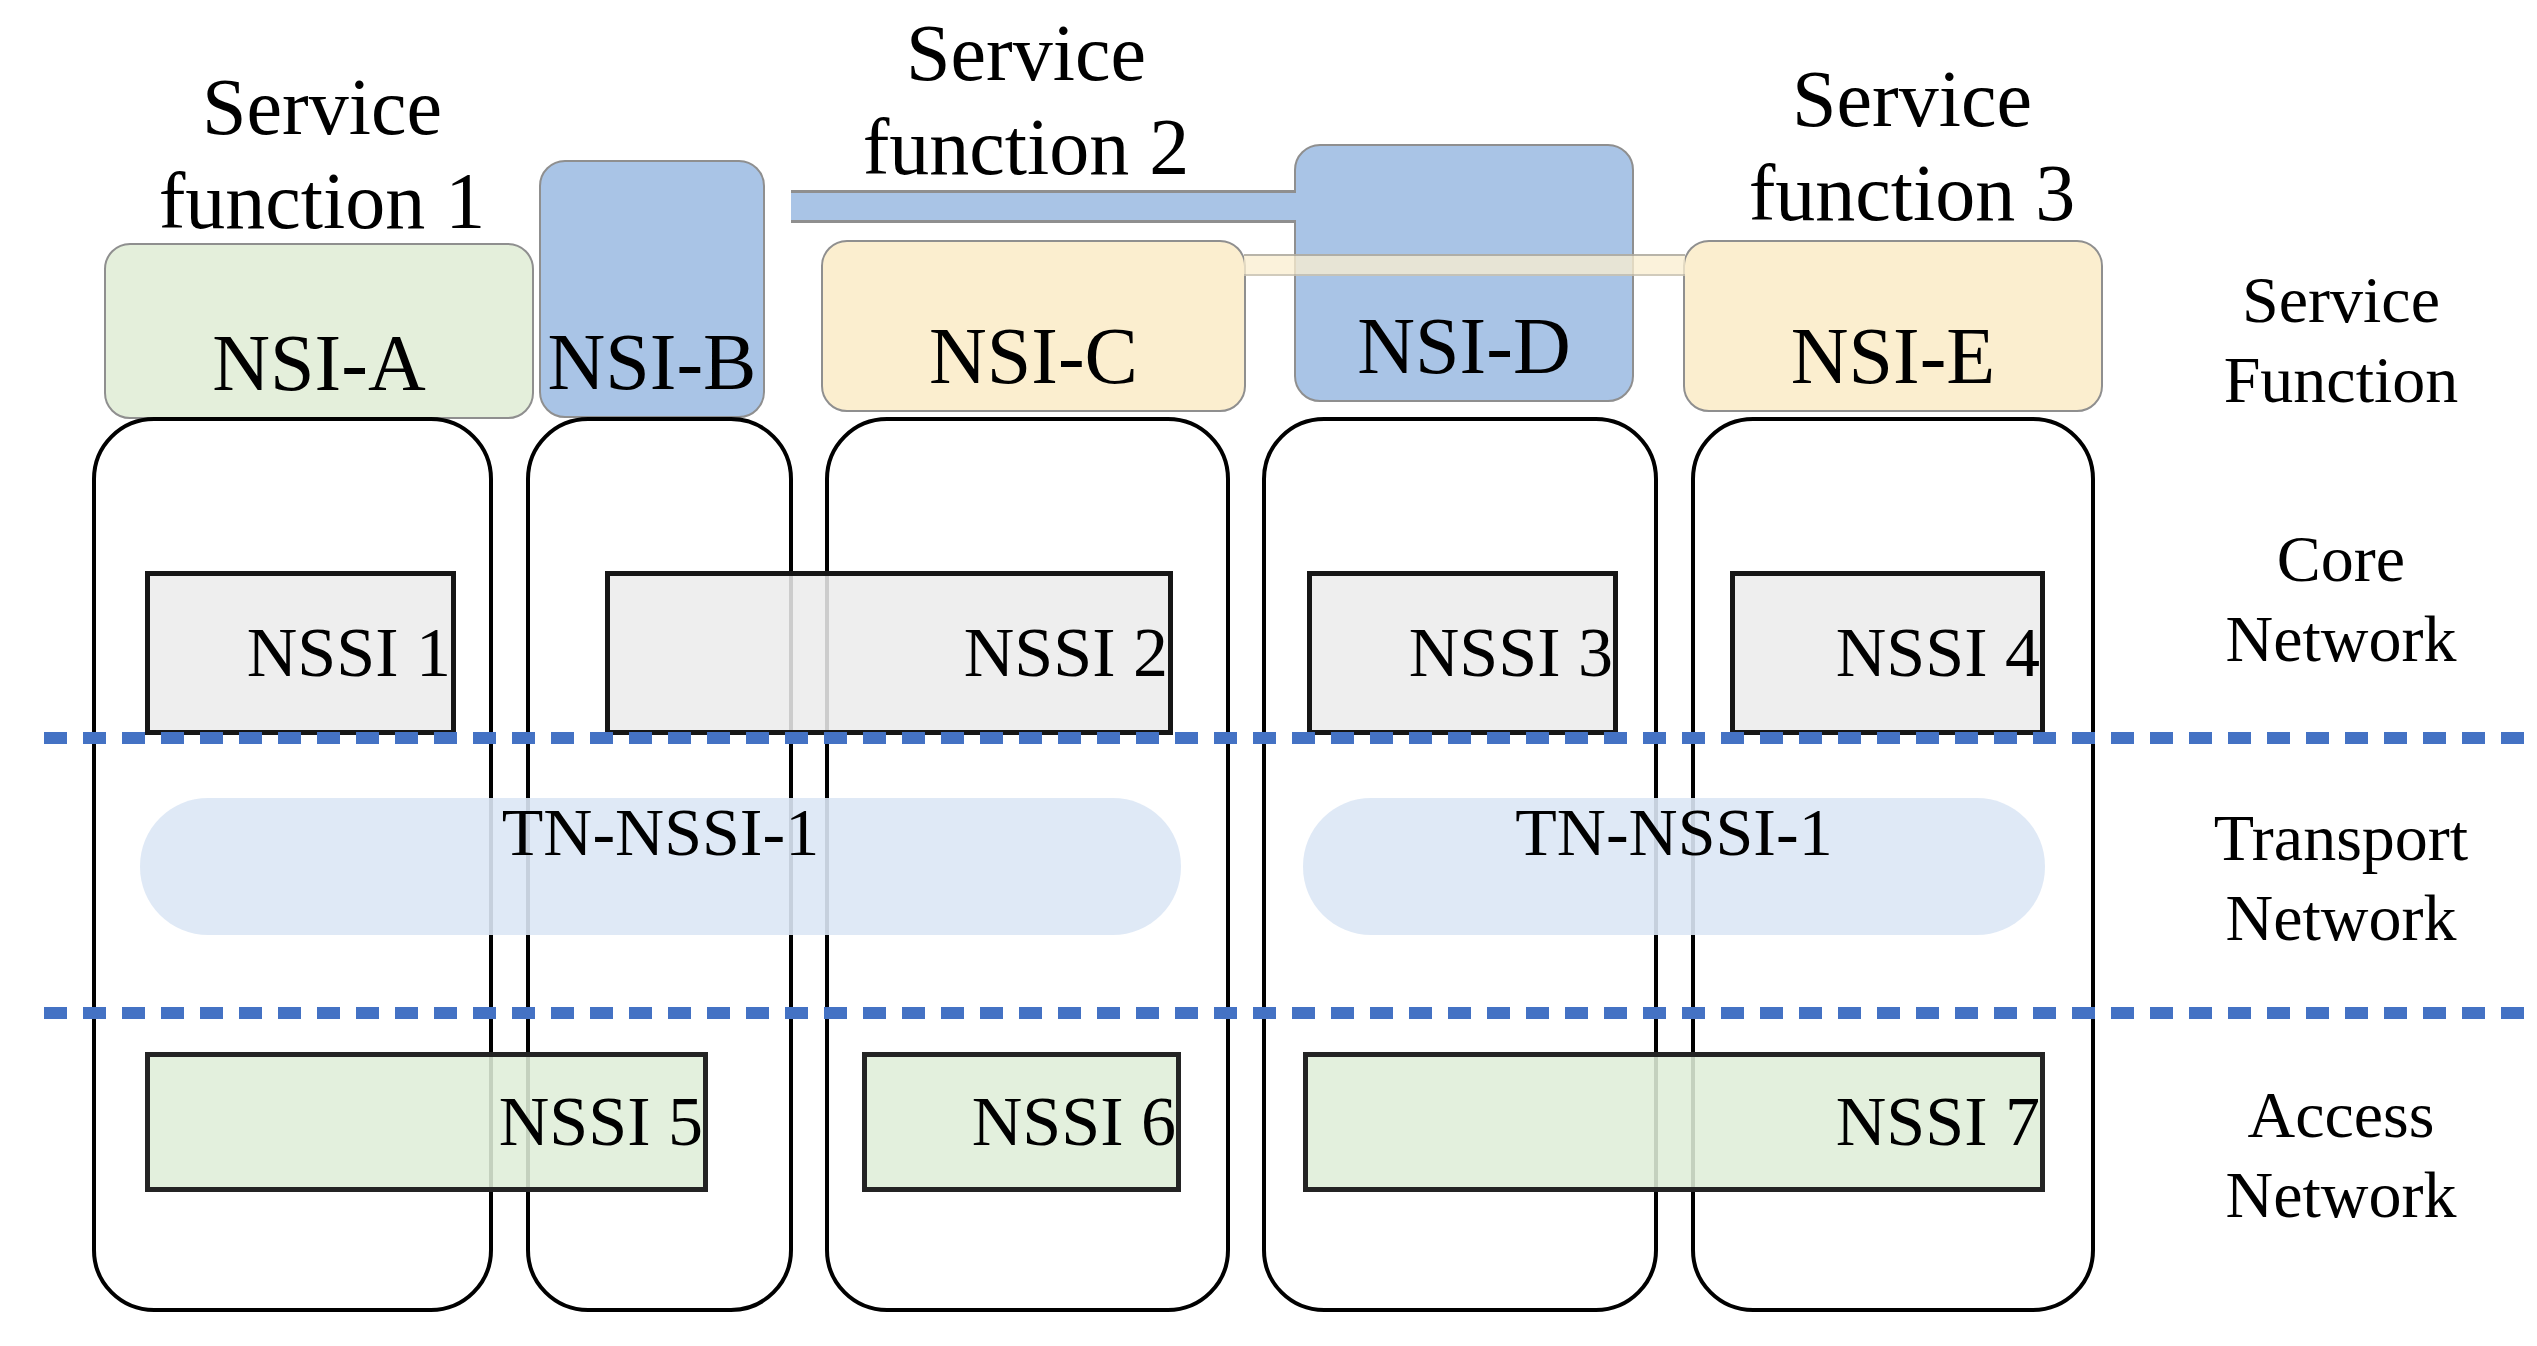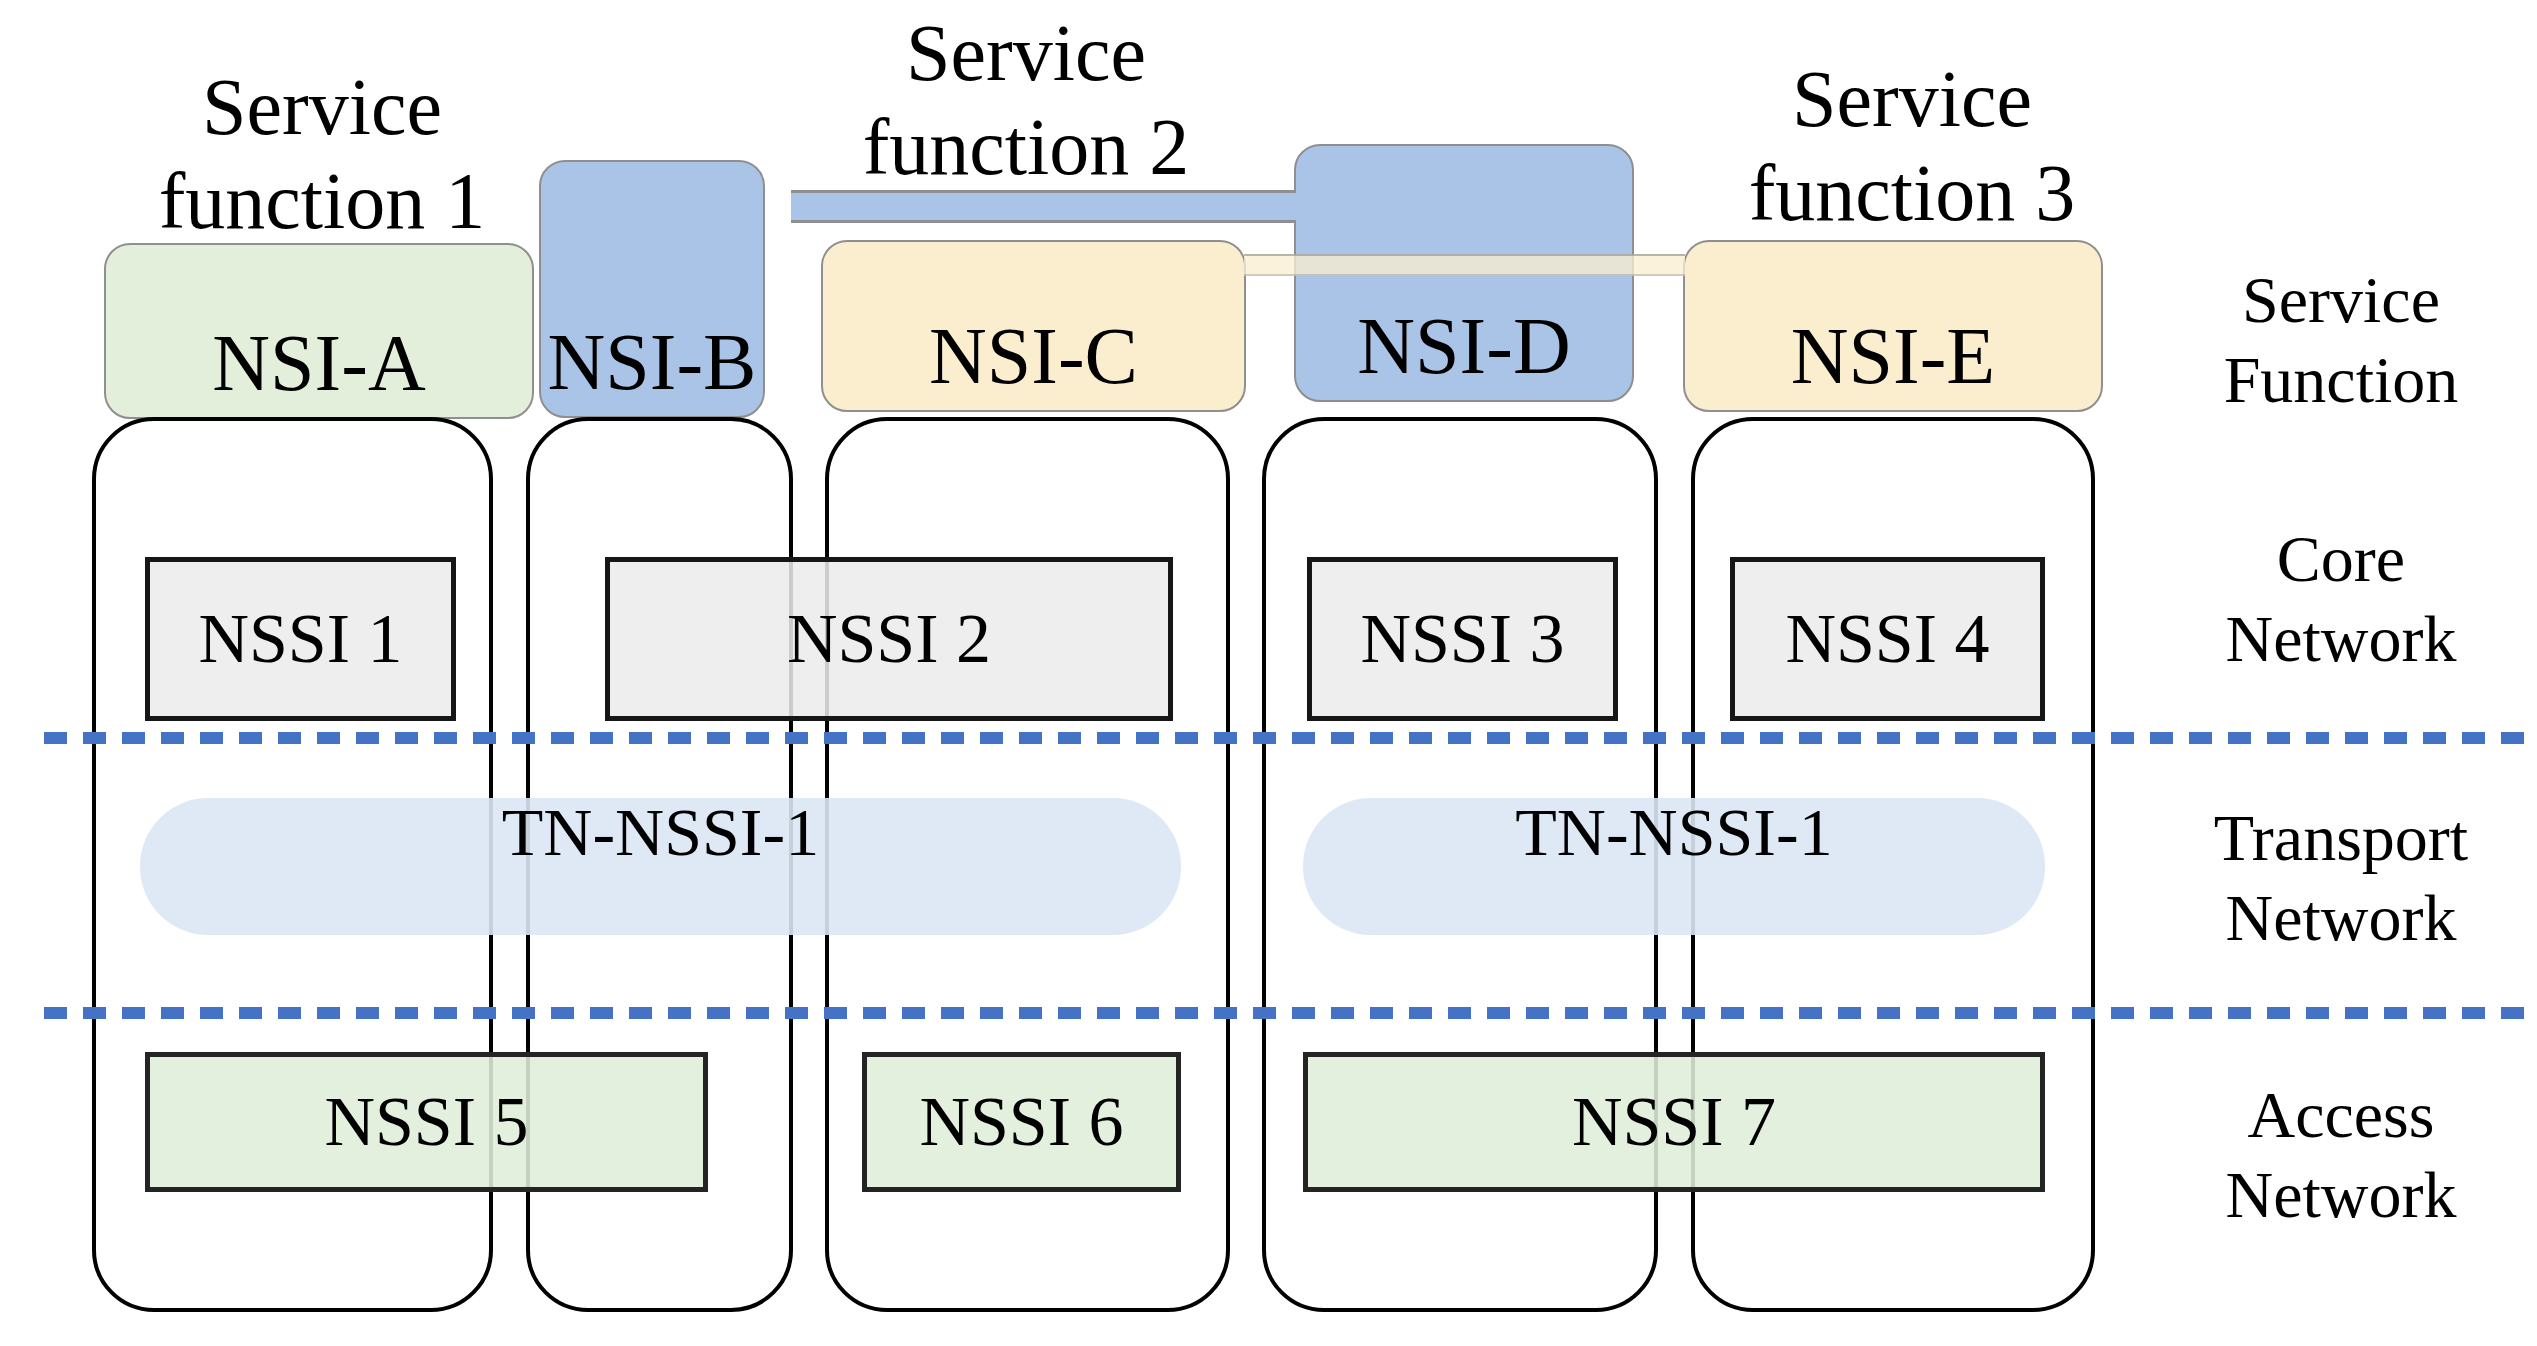--- a/index.html
+++ b/index.html
@@ -79,25 +79,25 @@
     z-index:4;
   }
   .layer-label span{display:block;}
   .ll-sf{top:260px;}
   .ll-core{top:519px;}
   .ll-tn{top:798px;}
   .ll-an{top:1075px;}
 
   
   .nssi{
-    position:absolute;top:557px;height:164px;
+    position:absolute;top:571px;height:164px;
     background:var(--core-fill);
     border:5px solid #161616;
     box-sizing:border-box;
-    display:flex;align-items:center;justify-content:center;
+    display:flex;align-items:center;justify-content:flex-end;
     z-index:4;
   }
   .nssi-label{font-size:70px;line-height:1;white-space:nowrap;}
   .nssi1{left:129px;width:311px;}
   .nssi2{left:589px;width:568px;}
   .nssi3{left:1291px;width:311px;}
   .nssi4{left:1714px;width:315px;}
 
   
   .tn{
@@ -110,21 +110,21 @@
   .tn-label{font-size:68px;line-height:1;white-space:nowrap;}
   .tn1{left:124px;width:1041px;}
   .tn2{left:1287px;width:742px;}
 
   
   .anssi{
     position:absolute;top:1052px;height:140px;
     background:var(--access-fill);
     border:5px solid #242424;
     box-sizing:border-box;
-    display:flex;align-items:center;justify-content:center;
+    display:flex;align-items:center;justify-content:flex-end;
     z-index:4;
   }
   .nssi5{left:129px;width:563px;}
   .nssi6{left:846px;width:319px;}
   .nssi7{left:1287px;width:742px;}
 
   
   .dash{
     position:absolute;left:28px;width:2509px;height:12px;
     background:repeating-linear-gradient(90deg,

